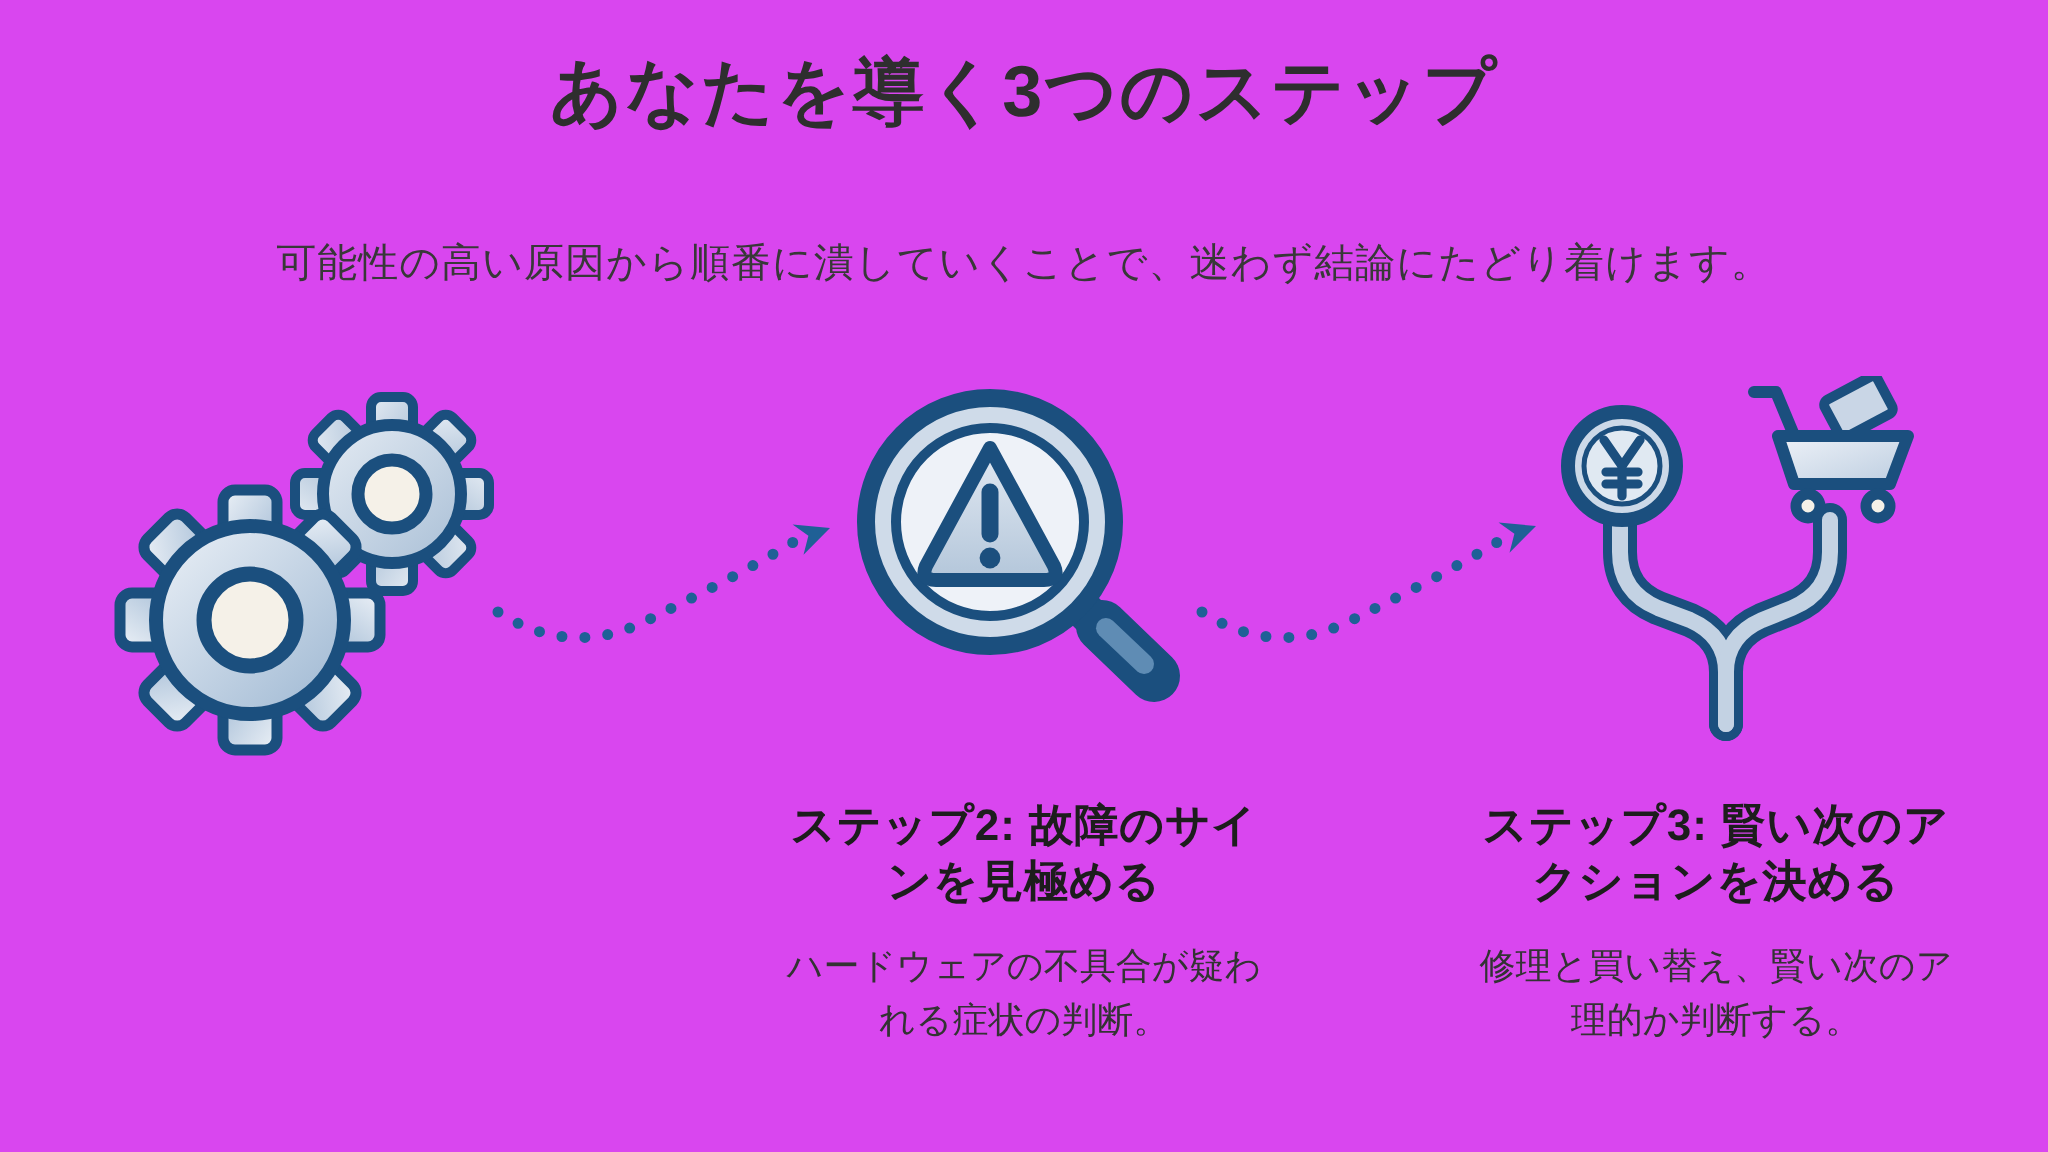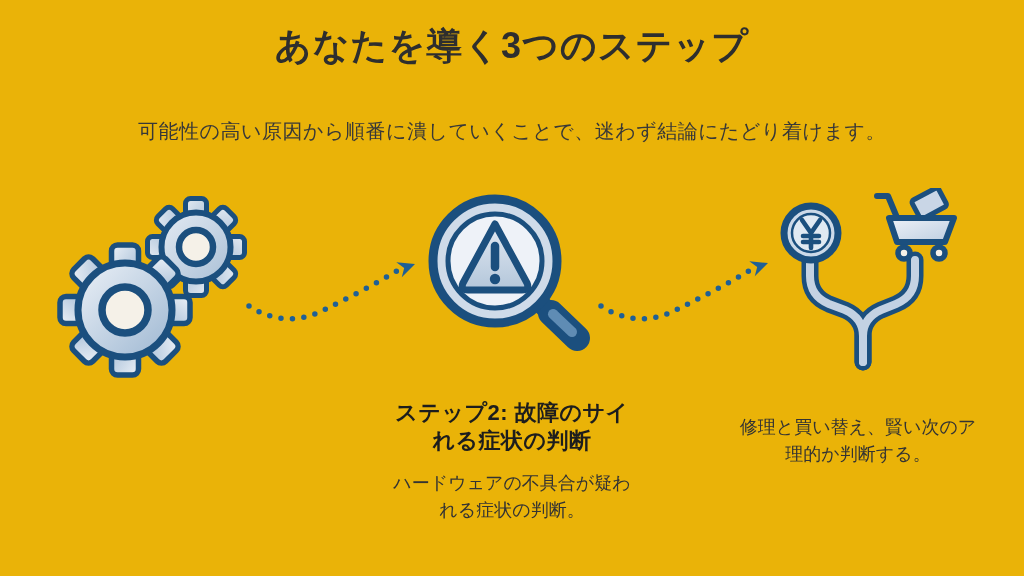--- a/index.html
+++ b/index.html
@@ -5,21 +5,21 @@
   * { margin: 0; padding: 0; box-sizing: border-box; }
   html, body { width: 1024px; height: 576px; overflow: hidden; }
   body {
     font-family: "Liberation Sans", "DejaVu Sans", sans-serif;
     background: #f5f1e8;
   }
   .canvas {
     position: relative;
     width: 1024px;
     height: 576px;
-    background: #eab308;
+    background: #d946ef;
   }
   .page-title {
     position: absolute;
     top: 22px; left: 0; width: 1024px;
     text-align: center;
     font-size: 36px;
     font-weight: 800;
     letter-spacing: 1px;
     color: #2e2e2e;
     white-space: pre-line;
@@ -176,22 +176,24 @@
       <path d="M0,0 L-17,-8 L-11.5,0 L-17,8 Z" fill="#1f6096" transform="translate(415,264) rotate(-20)"></path>
     </g>
     <g>
       <path d="M601,306 C624,321 649,323 674,311 C700,298 728,284 752,269" fill="none" stroke="#1f6096" stroke-width="5.5" stroke-linecap="round" stroke-dasharray="0 11.5"></path>
       <path d="M0,0 L-17,-8 L-11.5,0 L-17,8 Z" fill="#1f6096" transform="translate(768,263) rotate(-20)"></path>
     </g>
   </svg>
 
   <div class="step-text step-col2">
     <h2 class="step-title">ステップ2: 故障のサイ
-れる症状の判断</h2>
+ンを見極める</h2>
     <p class="step-desc">ハードウェアの不具合が疑わ
 れる症状の判断。</p>
   </div>
   <div class="step-text step-col3">
+    <h2 class="step-title">ステップ3: 賢い次のア
+クションを決める</h2>
     <p class="step-desc">修理と買い替え、賢い次のア
 理的か判断する。</p>
   </div>
 
 </div>
 
 </body></html>

